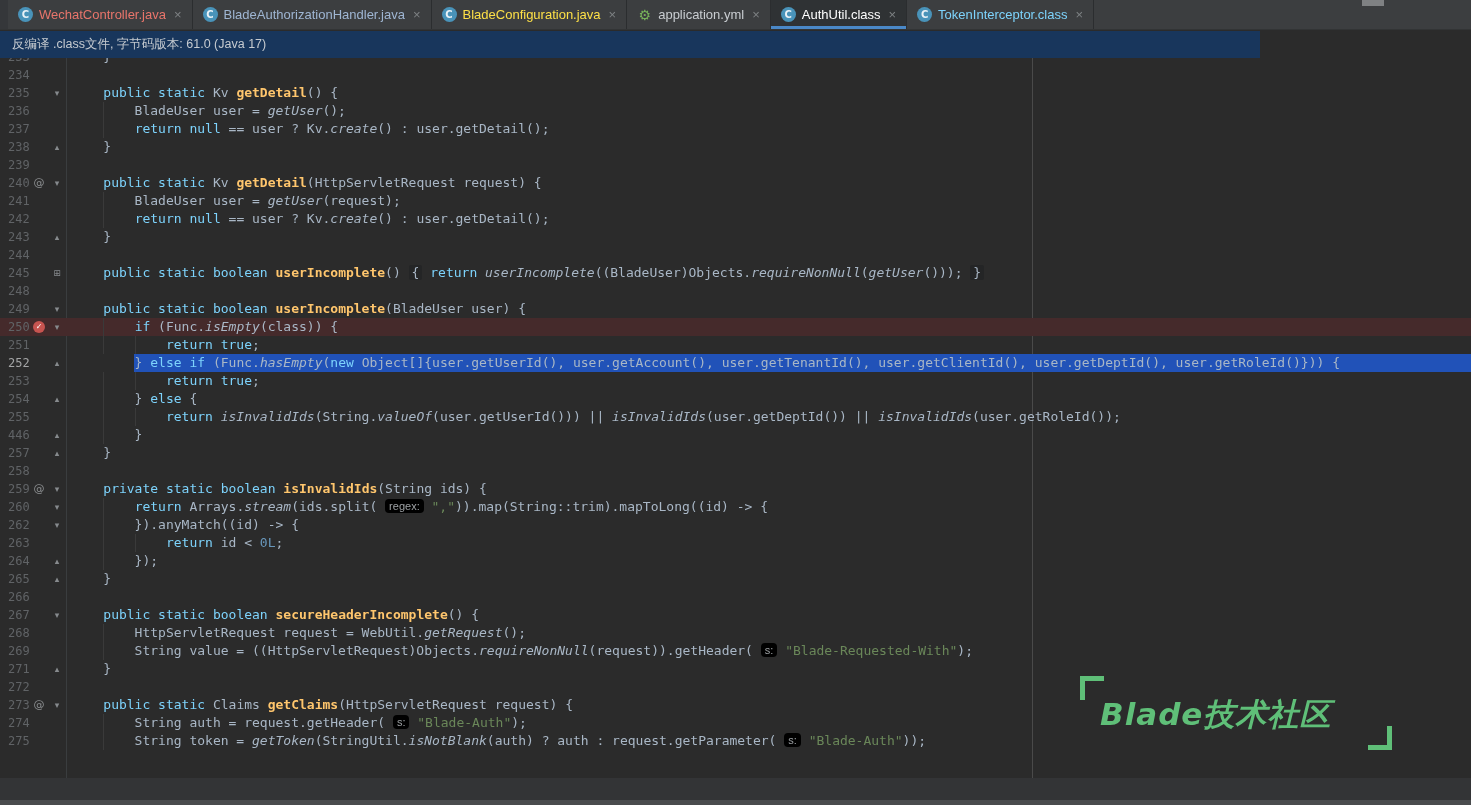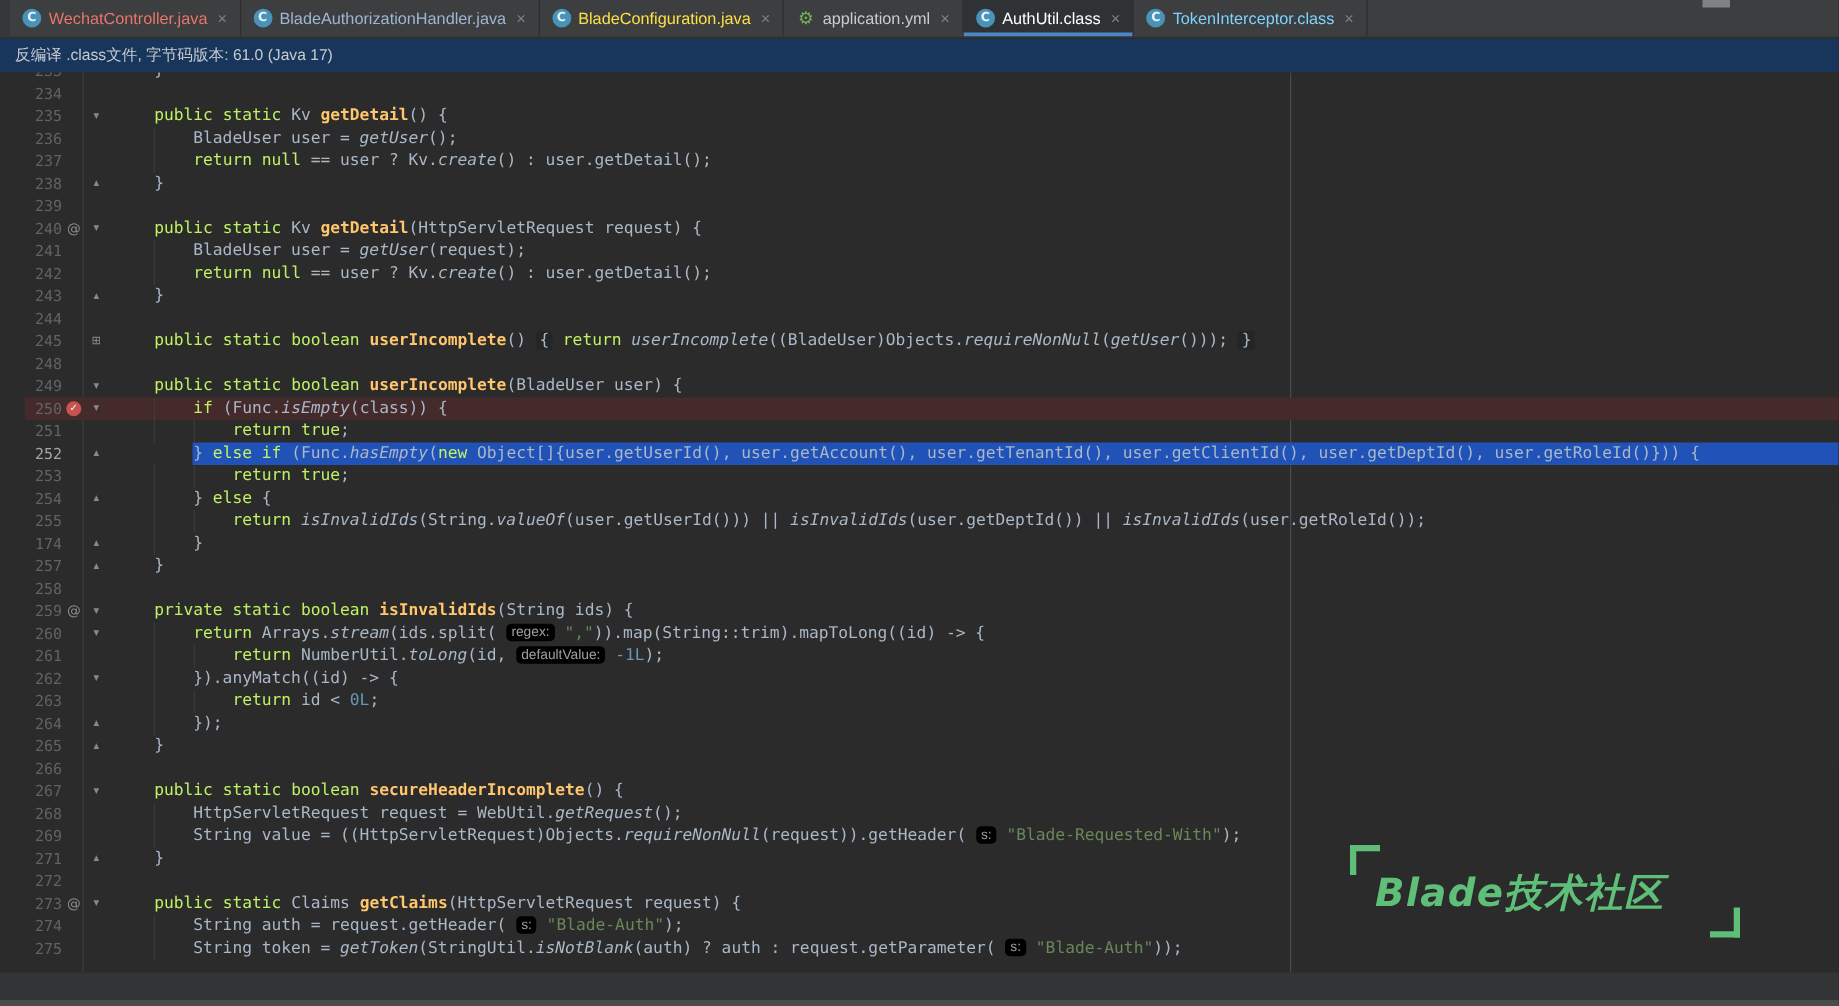--- a/index.html
+++ b/index.html
@@ -15,46 +15,46 @@
   .tab.active { background:#2f3234; }
   .tab.active::after { content:""; position:absolute; left:0; right:0; bottom:0; height:3px; background:#4a88c7; }
   .fic { width:15px; height:15px; border-radius:50%; background:#4993b9; color:#eaf2f7;
          font-size:10px; font-weight:bold; display:flex; align-items:center; justify-content:center;
          font-family:"DejaVu Sans", sans-serif; flex:0 0 auto; }
   .fic.yml { background:transparent; color:#77b25a; font-size:14px; border-radius:0; }
   .tab .close { color:#7e8284; font-size:13px; margin-left:2px; line-height:1; }
   .scroll-thumb { position:absolute; left:1362px; top:0; width:22px; height:6px; background:#7f8183; }
 
   
-  .banner { position:absolute; left:0; top:31px; width:1471px; height:27px; background:#18365c;
+  .banner { position:absolute; left:0; top:31px; width:1260px; height:27px; background:#18365c;
             color:#c6cbd0; font-size:12.5px; display:flex; align-items:center; padding-left:12px; }
 
   
   .editor { position:absolute; left:0; top:58px; width:1471px; height:720px; background:#2b2b2b; overflow:hidden; }
   .bglayer { position:absolute; inset:0; z-index:0; }
   .gutter-foldline { position:absolute; left:66px; top:0; bottom:0; width:1px; background:#3a3d3f; }
   .wrap-guide { position:absolute; left:1032px; top:0; bottom:0; width:1px; background:#4a4a4a; }
-  .lines { position:absolute; left:0; top:-10px; right:0; z-index:1;padding-left:20px; }
+  .lines { position:absolute; left:0; top:-10px; right:0; z-index:1; }
   .line { height:18px; display:flex; align-items:stretch; position:relative; }
   .line.hl-bp { background:#452a2b; }
   .selrect { position:absolute; left:134px; right:0; top:0; bottom:0; background:#2152b8; z-index:0; }
   .ln { width:30px; flex:0 0 auto; text-align:left; padding-left:8px; color:#606366;
         font:12px/18px "DejaVu Sans Mono", monospace; position:relative; z-index:1; }
   .ln.cur { color:#a4a5a6; }
   .gslot { width:18px; flex:0 0 auto; position:relative; z-index:1; display:flex; align-items:center; justify-content:center; }
   .fslot { width:18px; flex:0 0 auto; position:relative; z-index:1; display:flex; align-items:center; justify-content:center;
            color:#868a8d; font:9px/18px "DejaVu Sans", sans-serif; }
   .at { color:#8c8f91; font:11px/18px "DejaVu Sans", sans-serif; }
   .bp { width:12px; height:12px; border-radius:50%; background:#c75450; color:#fff;
         font:8px/12px "DejaVu Sans", sans-serif; text-align:center; }
   .code { flex:1; margin:0; white-space:pre; overflow:hidden; position:relative; z-index:1;
           font:13px/18px "DejaVu Sans Mono", monospace; color:#a9b7c6; padding-left:6px; }
   .ig { position:absolute; top:0; bottom:0; width:1px; background:#3a3a3a; z-index:0; }
   .seg-p { color:#a9b7c6; }
-  .seg-k { color:#bef264;text-align:right; }
+  .seg-k { color:#7dd3fc;text-align:right; }
   .seg-d { color:#ffc66d; font-weight:bold; }
   .seg-i { color:#a9b7c6; font-style:italic; }
   .seg-s { color:#6a8759; }
   .seg-n { color:#6897bb; }
   .seg-h { display:inline-block; background:#000000; color:#9da1a4; border-radius:4px;
            padding:0 4px; font:11px/14px "Liberation Sans", sans-serif; vertical-align:1px; }
   .seg-fb { background:#242526; border-radius:2px; padding:0 3px; color:#a9b7c6; }
 
   
   .watermark { position:absolute; left:1080px; top:676px; width:312px; height:74px; z-index:3; }
@@ -257,21 +257,21 @@
       <div class="line">
         <div class="ig" style="left:103px"></div>
         <div class="ig" style="left:135px"></div>
         <span class="ln">255</span>
         <span class="gslot"></span>
         <span class="fslot"></span>
         <pre class="code"><span class="seg-p">            </span><span class="seg-k">return</span><span class="seg-p"> </span><span class="seg-i">isInvalidIds</span><span class="seg-p">(String.</span><span class="seg-i">valueOf</span><span class="seg-p">(user.getUserId())) || </span><span class="seg-i">isInvalidIds</span><span class="seg-p">(user.getDeptId()) || </span><span class="seg-i">isInvalidIds</span><span class="seg-p">(user.getRoleId());</span></pre>
       </div>
       <div class="line">
         <div class="ig" style="left:103px"></div>
-        <span class="ln">174</span>
+        <span class="ln">446</span>
         <span class="gslot"></span>
         <span class="fslot">▴</span>
         <pre class="code"><span class="seg-p">        }</span></pre>
       </div>
       <div class="line">
         <span class="ln">257</span>
         <span class="gslot"></span>
         <span class="fslot">▴</span>
         <pre class="code"><span class="seg-p">    }</span></pre>
       </div>
@@ -288,28 +288,20 @@
         </span>
         <span class="fslot">▾</span>
         <pre class="code"><span class="seg-p">    </span><span class="seg-k">private</span><span class="seg-p"> </span><span class="seg-k">static</span><span class="seg-p"> </span><span class="seg-k">boolean</span><span class="seg-p"> </span><span class="seg-d">isInvalidIds</span><span class="seg-p">(String ids) {</span></pre>
       </div>
       <div class="line">
         <div class="ig" style="left:103px"></div>
         <span class="ln">260</span>
         <span class="gslot"></span>
         <span class="fslot">▾</span>
         <pre class="code"><span class="seg-p">        </span><span class="seg-k">return</span><span class="seg-p"> Arrays.</span><span class="seg-i">stream</span><span class="seg-p">(ids.split( </span><span class="seg-h">regex:</span><span class="seg-p"> </span><span class="seg-s">","</span><span class="seg-p">)).map(String::trim).mapToLong((id) -&gt; {</span></pre>
-      </div>
-      <div class="line">
-        <div class="ig" style="left:103px"></div>
-        <div class="ig" style="left:135px"></div>
-        <span class="ln">261</span>
-        <span class="gslot"></span>
-        <span class="fslot"></span>
-        <pre class="code"><span class="seg-p">            </span><span class="seg-k">return</span><span class="seg-p"> NumberUtil.</span><span class="seg-i">toLong</span><span class="seg-p">(id, </span><span class="seg-h">defaultValue:</span><span class="seg-p"> </span><span class="seg-n">-1L</span><span class="seg-p">);</span></pre>
       </div>
       <div class="line">
         <div class="ig" style="left:103px"></div>
         <span class="ln">262</span>
         <span class="gslot"></span>
         <span class="fslot">▾</span>
         <pre class="code"><span class="seg-p">        }).anyMatch((id) -&gt; {</span></pre>
       </div>
       <div class="line">
         <div class="ig" style="left:103px"></div>

